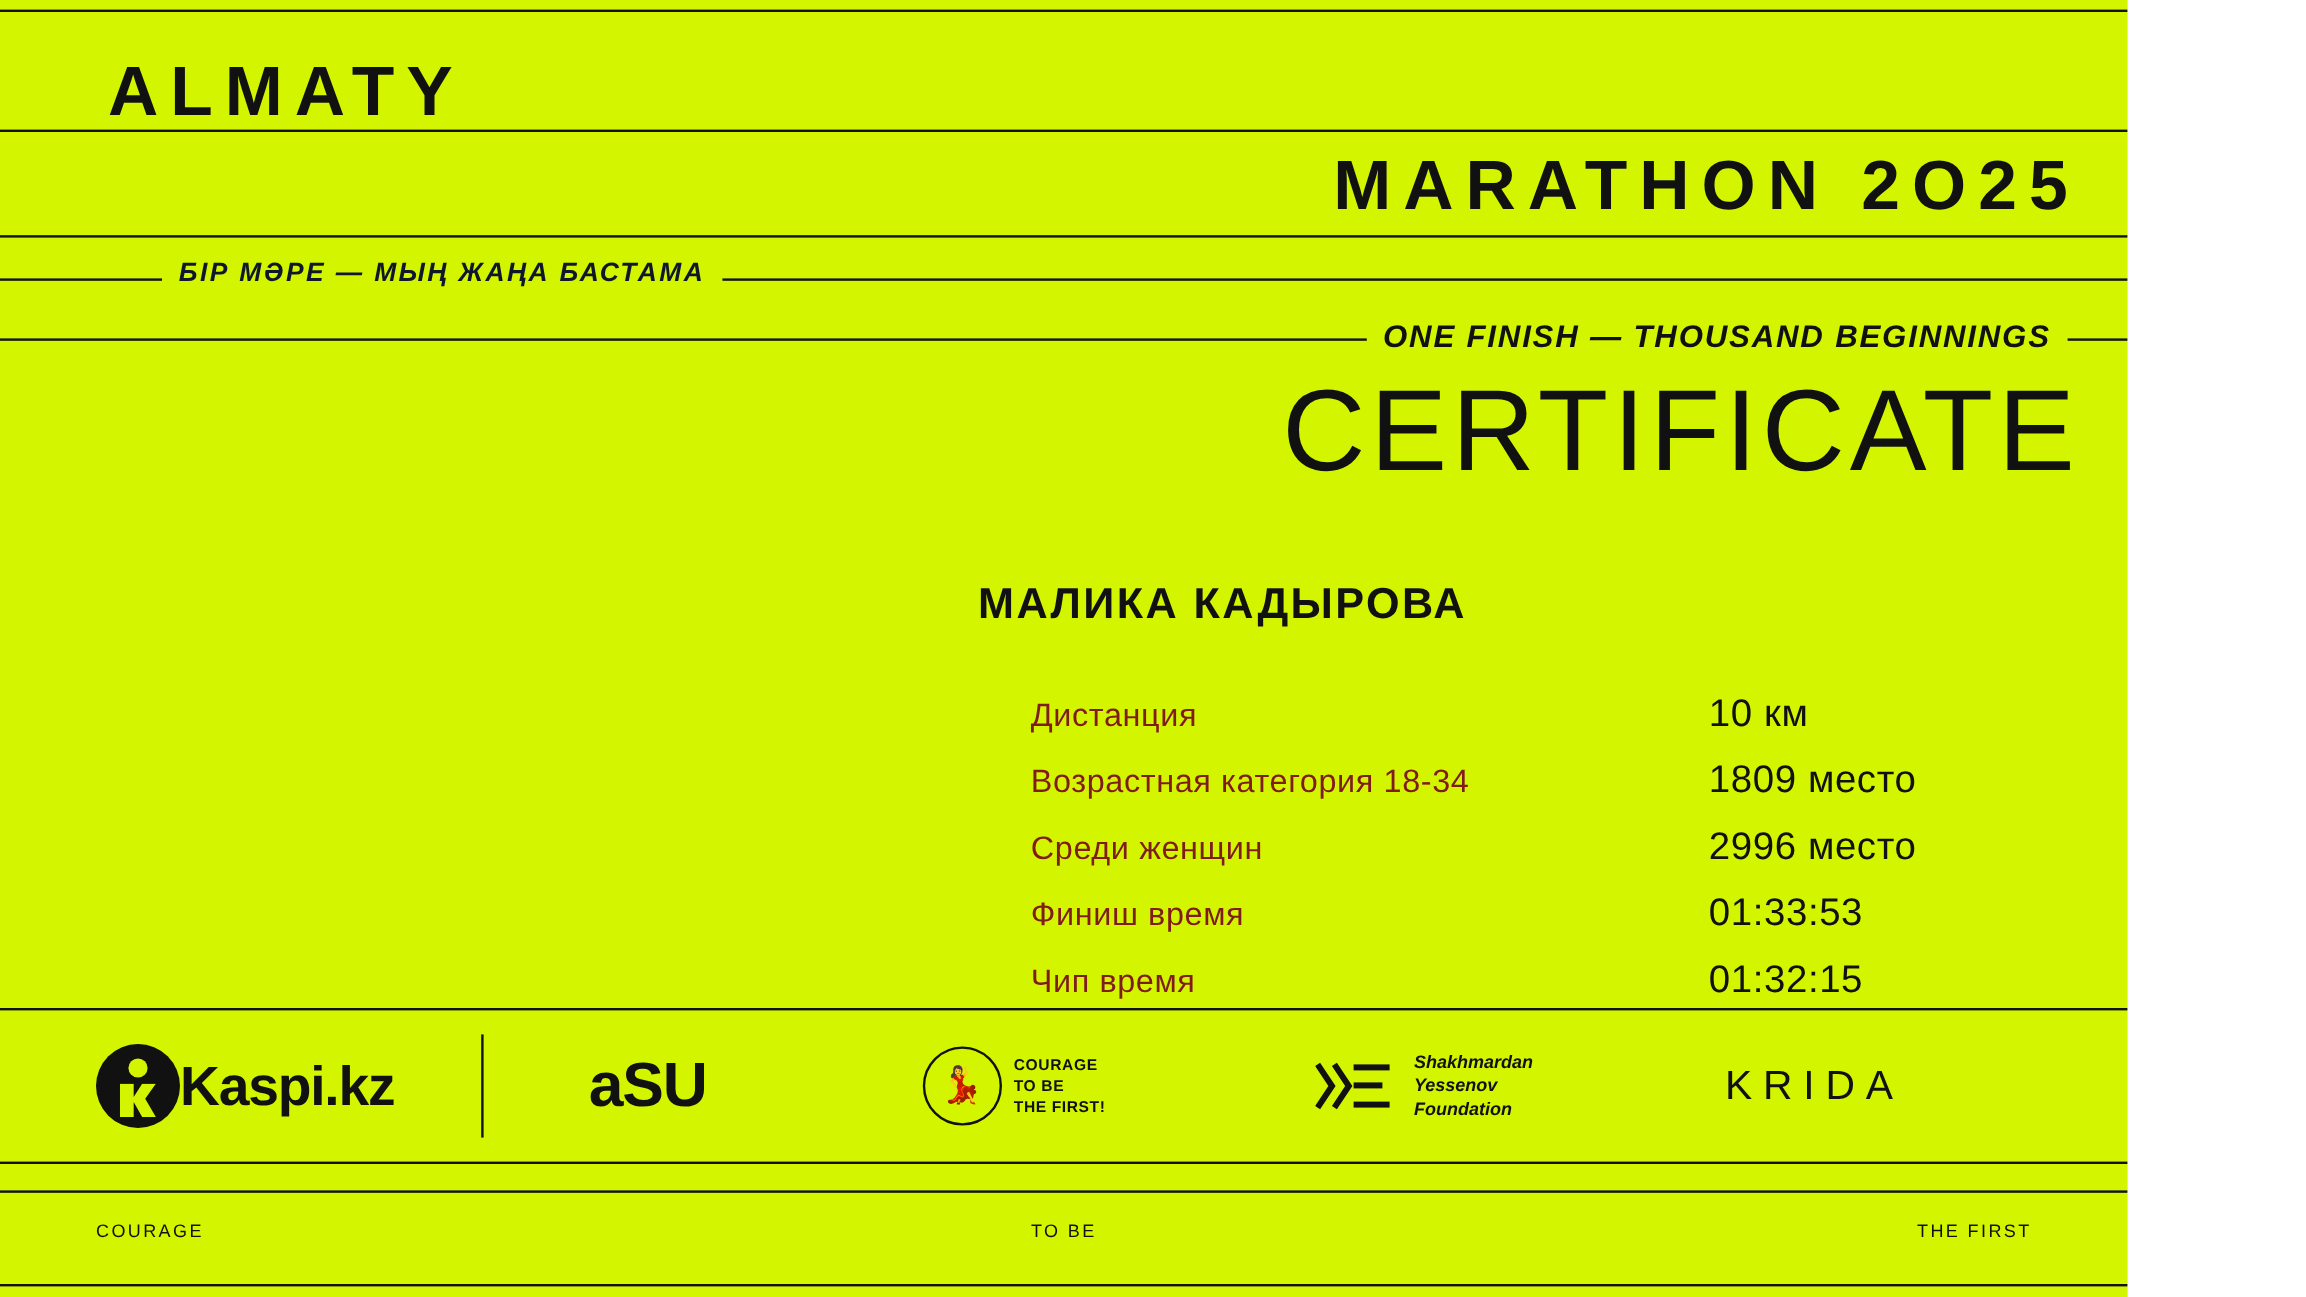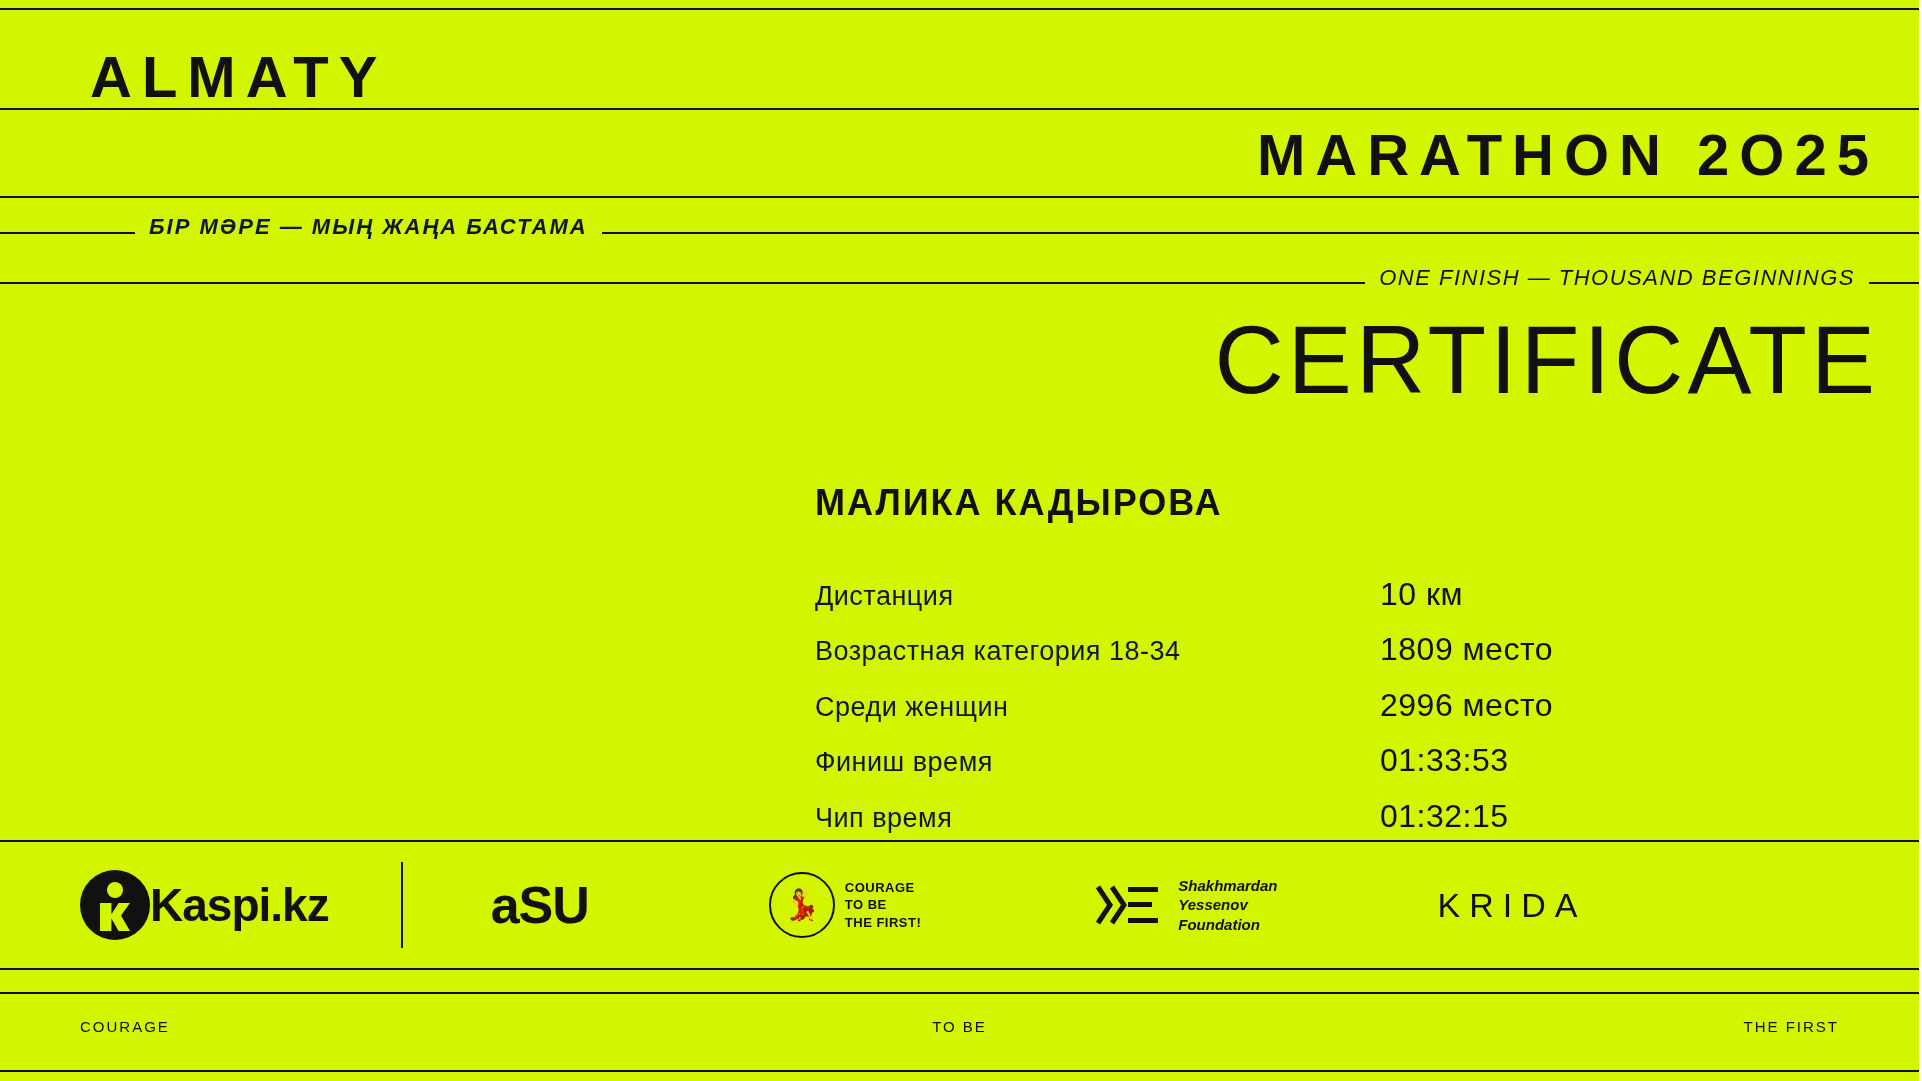--- a/index.html
+++ b/index.html
@@ -5,21 +5,21 @@
   html, body {
     margin: 0;
     padding: 0;
     background: #ffffff;
   }
   body {
     font-family: "Liberation Sans", sans-serif;
   }
   .page {
     position: relative;
-    width: 1919px;
+    width: 1773px;
     height: 1081px;
     background: #d4f500;
     overflow: hidden;
   }
   
   .hline {
     position: absolute;
     height: 0;
     border-top: 2px solid #111111;
     left: 0;
@@ -59,23 +59,23 @@
     letter-spacing: 2px;
     color: #0f172a;
     line-height: 1;
     background: #d4f500;
     padding: 0 14px;
   }
   .tagline-en {
     position: absolute;
     right: 50px;
     top: 267px;
-    font-size: 22px;
+    font-size: 26px;
     font-style: italic;
-    font-weight: 400;
+    font-weight: 700;
     letter-spacing: 1.5px;
     color: #111111;
     line-height: 1;
     background: #d4f500;
     padding: 0 14px;
     text-align: right;
   }
 
   
   .cert-title {
@@ -111,23 +111,24 @@
     width: 810px;
   }
   .detail-row {
     display: flex;
     align-items: baseline;
     margin-bottom: 17px;
   }
   .detail-label {
     width: 565px;
     font-size: 27px;
-    color: #0f172a;
+    color: #7f1d1d;
     letter-spacing: 0.5px;
     line-height: 1.2;
+    margin-left: 44px;
   }
   .detail-value {
     font-size: 32px;
     color: #111111;
     letter-spacing: 0.5px;
     line-height: 1.2;
   }
 
   
   .sponsors {

